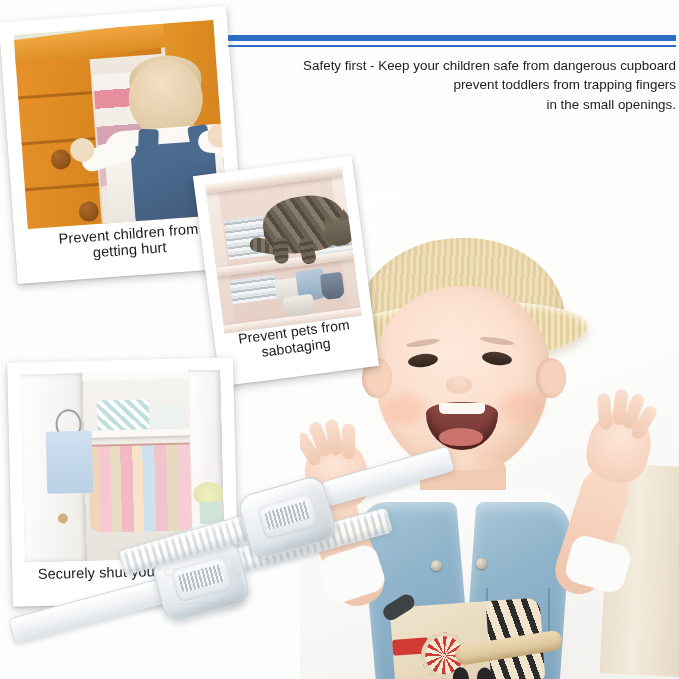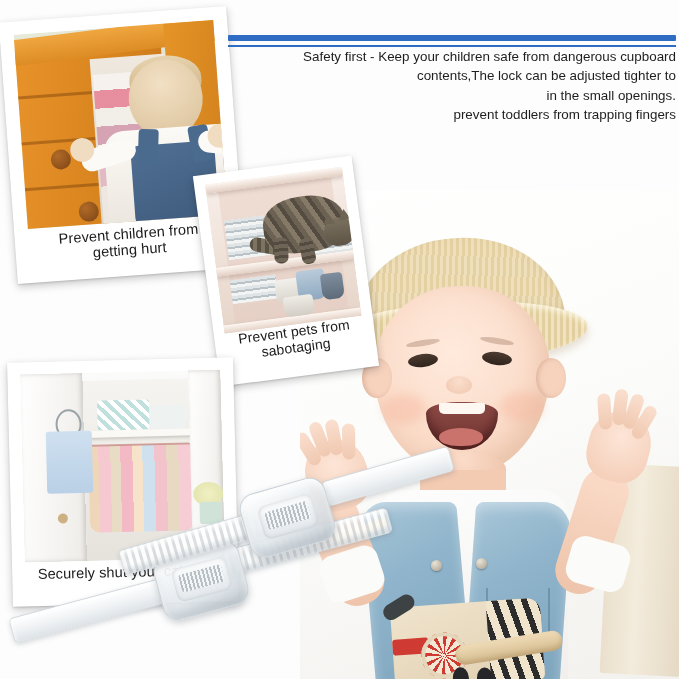--- a/index.html
+++ b/index.html
@@ -225,21 +225,21 @@
   .p3-vase{position:absolute;left:176px;top:132px;width:22px;height:22px;background:#cfe3d8;border-radius:3px;}
   .p3-knob{position:absolute;left:34px;top:140px;width:10px;height:10px;border-radius:50%;background:#cdb182;}
   .pol3 .pol-cap{left:16px;top:204px;width:200px;}
 
   
   .header{position:absolute;left:228px;top:30px;width:448px;}
   .title{color:#2f6cc3;font-size:30px;font-weight:bold;letter-spacing:.1px;
     text-align:center;white-space:nowrap;line-height:1.1;}
   .rule-thick{margin-top:5px;height:6px;background:#2f6cc3;border-radius:1px;}
   .rule-thin{margin-top:4px;height:2px;background:#2f6cc3;}
-  .subtitle{color:#1e1e1e;font-size:13.4px;line-height:1.45;text-align:right;}
+  .subtitle{margin-top:9px;color:#1e1e1e;font-size:13.4px;line-height:1.45;text-align:right;}
 
   
   .lock{position:absolute;}
   .strap{position:absolute;height:24px;border-radius:5px;
     background:
       repeating-linear-gradient(90deg, rgba(255,255,255,.92) 0 4px, rgba(214,219,222,.85) 4px 7px);
     box-shadow:inset 0 3px 5px rgba(255,255,255,.95), inset 0 -4px 6px rgba(160,170,178,.45),
                0 2px 5px rgba(110,120,130,.3);
     border:1px solid rgba(205,212,218,.8);}
   .strap-plain{position:absolute;height:24px;border-radius:5px;
@@ -405,23 +405,22 @@
     <div class="pol-cap">
       <span class="cap-line">Securely shut your cabinets</span>
     </div>
   </div>
 
   <div class="header">
     <div class="rule-thick"></div>
     <div class="rule-thin"></div>
     <div class="subtitle">
       <span class="cap-line">Safety first - Keep your children safe from dangerous cupboard</span>
-      <span class="cap-line">contents,The lock can be adjusted tighter to</span>
+      <span class="cap-line">prevent toddlers from trapping fingers</span>
       <span class="cap-line">in the small openings.</span>
-      <span class="cap-line">prevent toddlers from trapping fingers</span>
     </div>
   </div>
 
   <div class="lock lock-a">
     <div class="strap-plain" style="left:-152px;top:20px;width:170px;"></div>
     <div class="strap" style="left:72px;top:10px;width:168px;"></div>
     <div class="buckle" style="left:0px;top:0px;">
       <div class="buckle-inner"></div>
       <div class="buckle-teeth"></div>
     </div>

